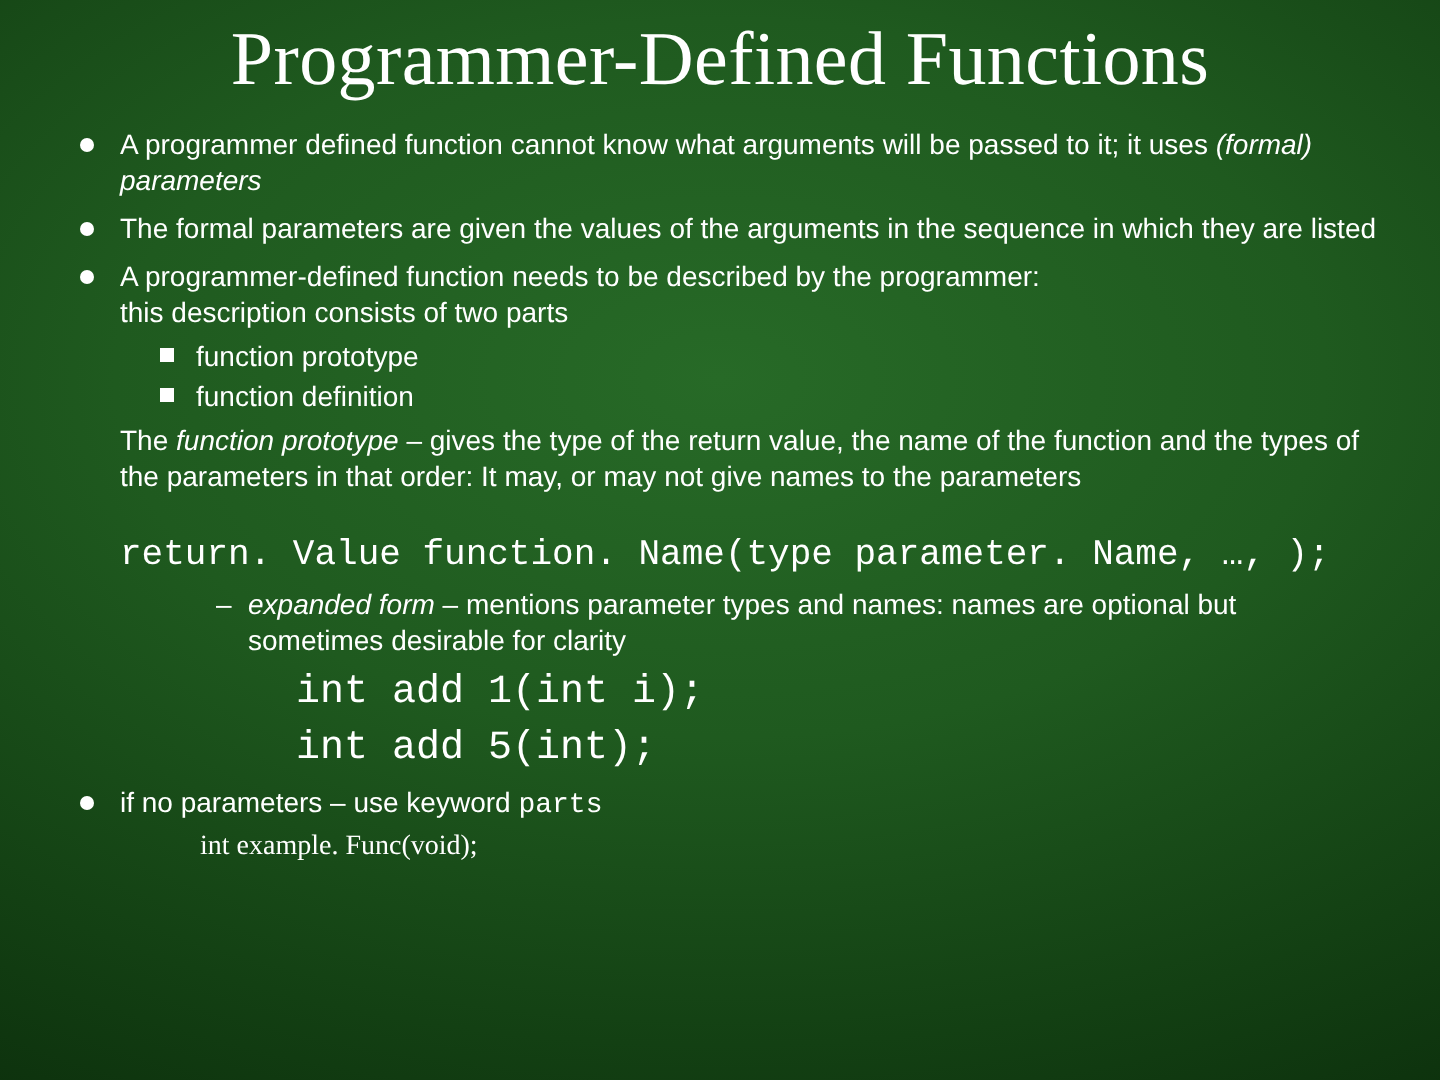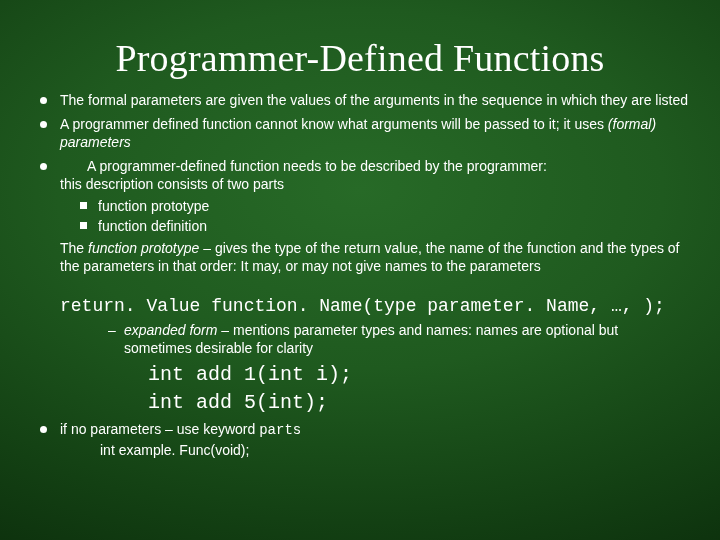--- a/index.html
+++ b/index.html
@@ -9,21 +9,21 @@
     height: 540px;
     overflow: hidden;
     font-family: Arial, Helvetica, sans-serif;
     color: #ffffff;
   }
   .slide {
     width: 720px;
     height: 540px;
     background: radial-gradient(ellipse 120% 95% at 50% 35%, #276a27 0%, #1f5a1f 35%, #134013 65%, #0a2a0a 90%, #041804 100%);
     box-sizing: border-box;
-    padding: 30px 30px 10px 30px;
+    padding: 2px 30px 10px 30px;
   }
   .title {
     font-family: "Times New Roman", Times, serif;
     font-size: 38px;
     font-weight: 400;
     text-align: center;
     margin: 6px 0 12px 0;
     letter-spacing: 0.2px;
     color: #ffffff;
   }
@@ -91,42 +91,42 @@
     font-family: "Courier New", Courier, monospace;
   }
   .em { font-style: italic; }
   .code-proto {
     margin: 4px 0 4px 0;
     font-family: "Courier New", Courier, monospace;
     font-size: 18px;
   }
   .last-code {
     margin: 2px 0 0 40px;
-    font-family: Liberation Sans, sans-serif;
+    font-family: Liberation Serif, serif;
     font-size: 14px;
   }
 </style>
 </head>
 <body>
 
 <div class="slide">
   <div class="title">Programmer-Defined Functions</div>
 
   <ul class="top">
 
     <li>
+      <span>A programmer defined function cannot know what arguments will be passed to it; it uses </span><span class="em">(formal) parameters</span>
+    </li>
+
+    <li>
       <span>The formal parameters are given the values of the arguments in the sequence in which they are listed</span>
     </li>
 
     <li>
-      <span>A programmer defined function cannot know what arguments will be passed to it; it uses </span><span class="em">(formal) parameters</span>
-    </li>
-
-    <li>
-      <span style="white-space:pre-line;margin-left:27px;">A programmer-defined function needs to be described by the programmer:
+      <span style="white-space:pre-line;">A programmer-defined function needs to be described by the programmer:
 this description consists of two parts</span>
 
       <ul class="sub">
         <li><span>function prototype</span></li>
         <li><span>function definition</span></li>
       </ul>
 
       <div class="plain">
         <span>The </span><span class="em">function prototype</span><span> – gives the type of the return value, the name of the function and the types of the parameters in that order: It may, or may not give names to the parameters</span>
       </div>

